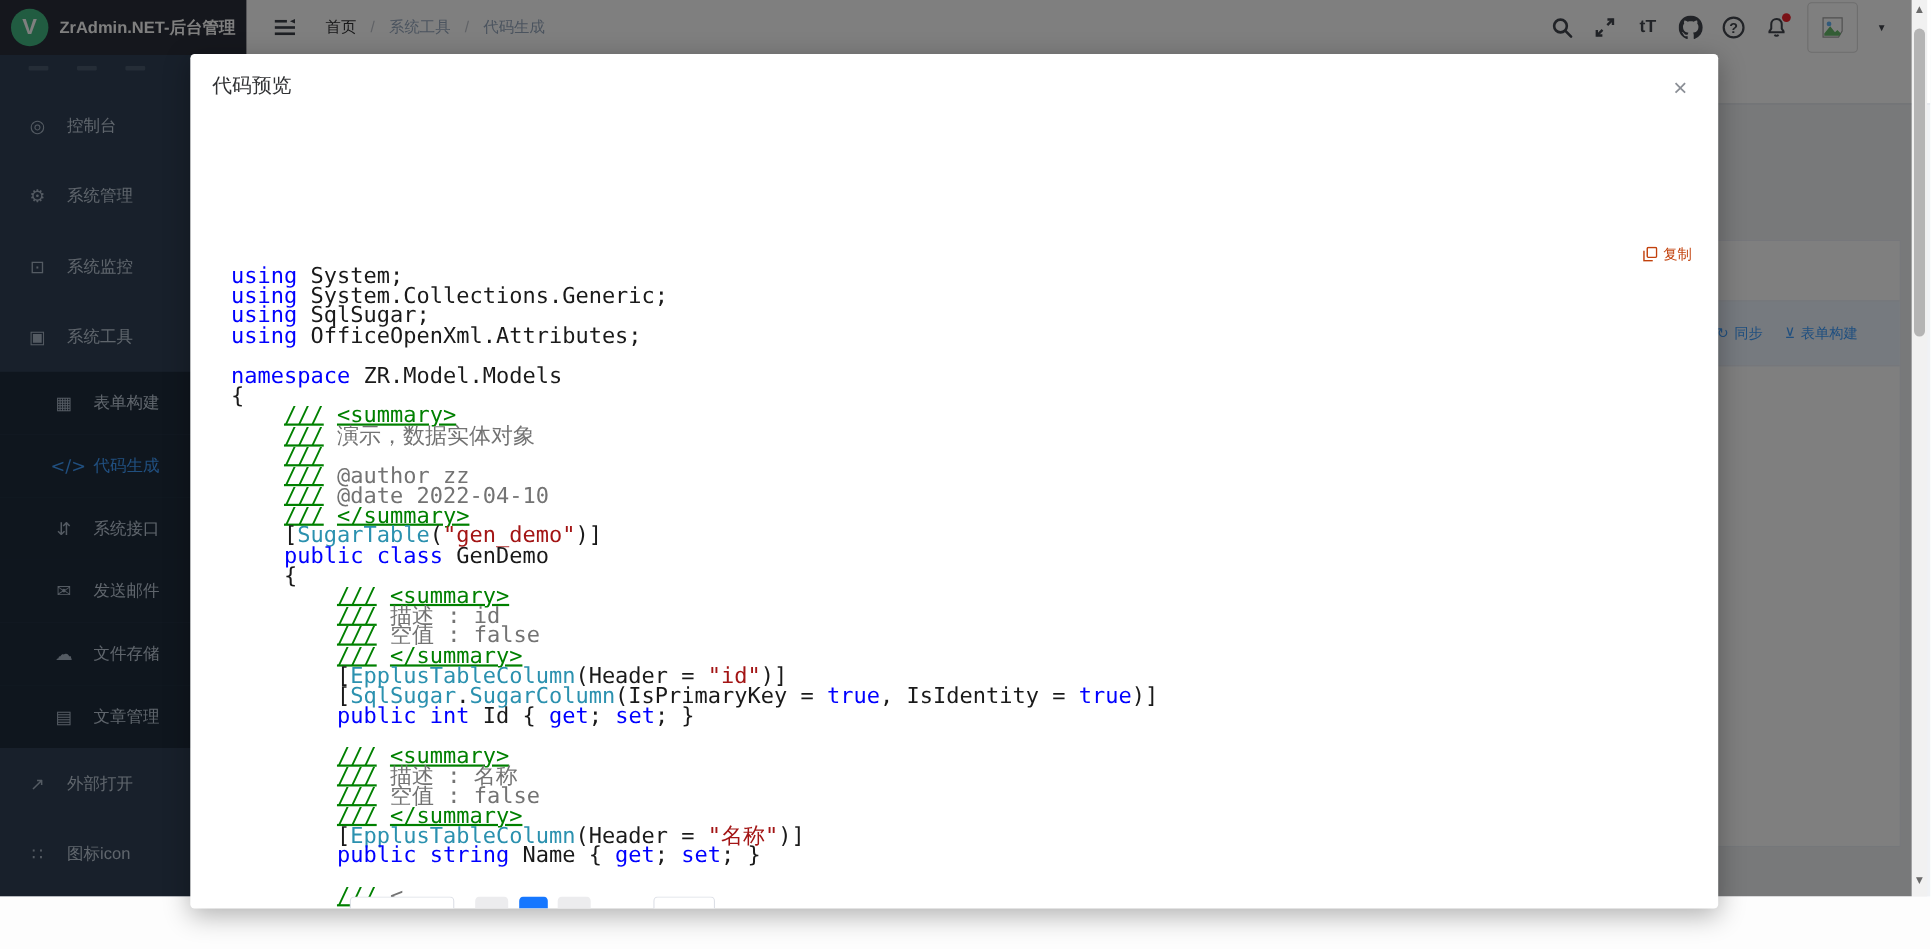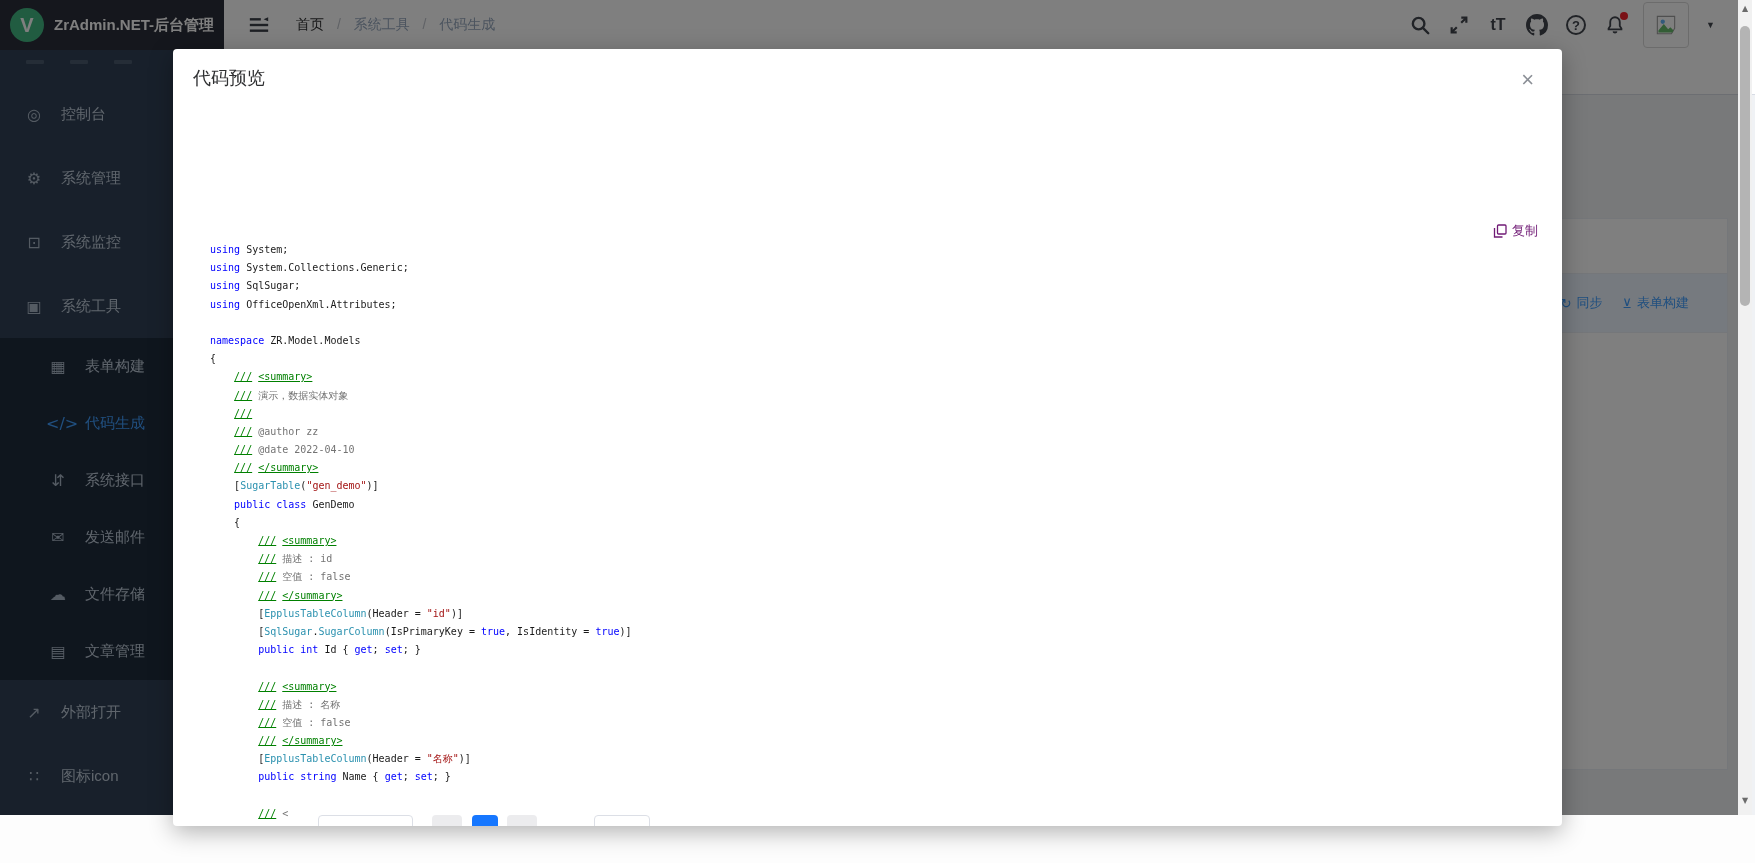--- a/index.html
+++ b/index.html
@@ -56,25 +56,25 @@
   .sb-up{top:4px;} .sb-down{top:796px;}
   .sb-thumb{position:absolute;left:2px;top:26px;width:10px;height:280px;background:#b4b4b4;border-radius:5px;cursor:pointer;}
   
   .modal{position:absolute;left:173px;top:49px;width:1389px;height:777px;background:#fff;border-radius:4px;
          box-shadow:0 6px 24px rgba(0,0,0,0.3);z-index:10;overflow:hidden;}
   .modal-title{position:absolute;left:20px;top:17px;font-size:18px;color:#303133;font-weight:500;}
   .modal-close{position:absolute;right:28px;top:20px;font-size:22px;color:#8b8f96;cursor:pointer;line-height:1;}
   .tabs{position:absolute;left:20px;right:20px;top:104px;display:flex;border-bottom:1px solid #e4e7ed;}
   .tab{margin-right:50px;font-size:15px;color:#303133;padding-bottom:15px;cursor:pointer;white-space:nowrap;}
   .tab.active{color:#409eff;border-bottom:2px solid #409eff;margin-bottom:-1px;}
-  .copy-row{position:absolute;right:24px;top:173px;display:flex;align-items:center;gap:5px;color:#701a75;
+  .copy-row{position:absolute;right:24px;top:173px;display:flex;align-items:center;gap:5px;color:#c2410c;
             font-size:13px;cursor:pointer;}
   .copy-row svg{width:14px;height:14px;}
   .code{position:absolute;left:37px;top:192px;right:0;bottom:0;margin:0;
-        font-family:"DejaVu Sans Mono",monospace;font-size:10px;overflow:hidden;}
+        font-family:"DejaVu Sans Mono",monospace;font-size:20px;overflow:hidden;}
   .cl{height:18.2px;line-height:18.2px;white-space:pre;}
   .tk-k{color:#0000ff;} .tk-c{color:#737373;}
   .tk-u{color:#008000;text-decoration:underline;}
   .tk-t{color:#2b91af;} .tk-s{color:#a31515;} .tk-p{color:#1a1a1a;}
   
   .pagi{position:absolute;left:0;top:766px;width:100%;height:11px;overflow:hidden;}
   .pg{position:absolute;top:0;height:24px;box-sizing:border-box;border-radius:4px;}
   .pg-select{left:145px;width:95px;background:#fff;border:1px solid #dcdfe6;}
   .pg-btn{background:#ececee;}
   .pg-prev{left:259px;width:30px;} .pg-next{left:334px;width:30px;}

